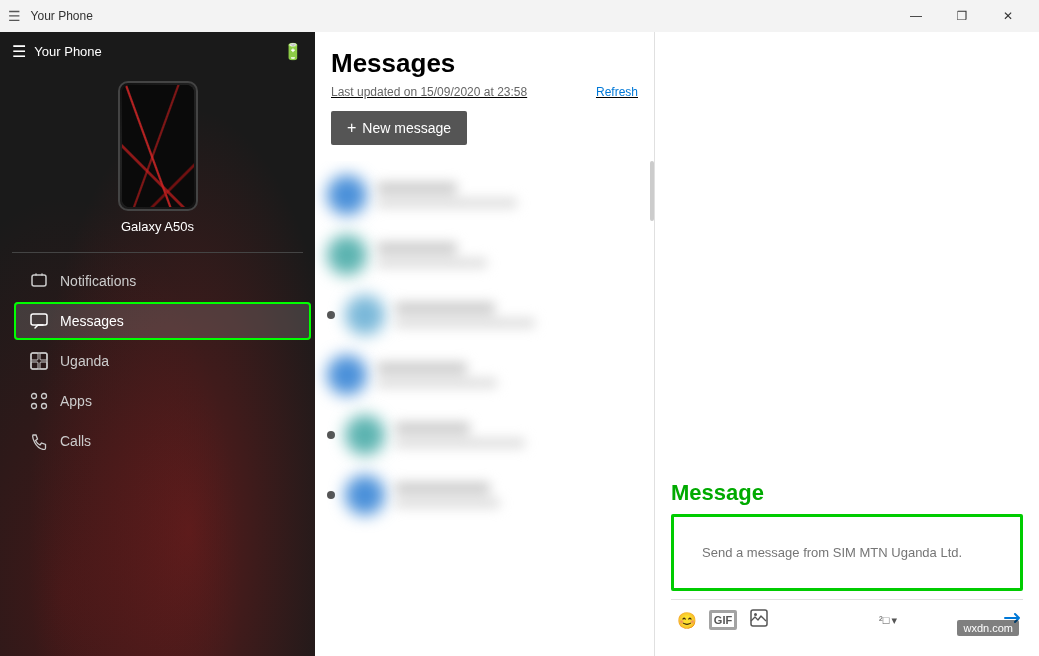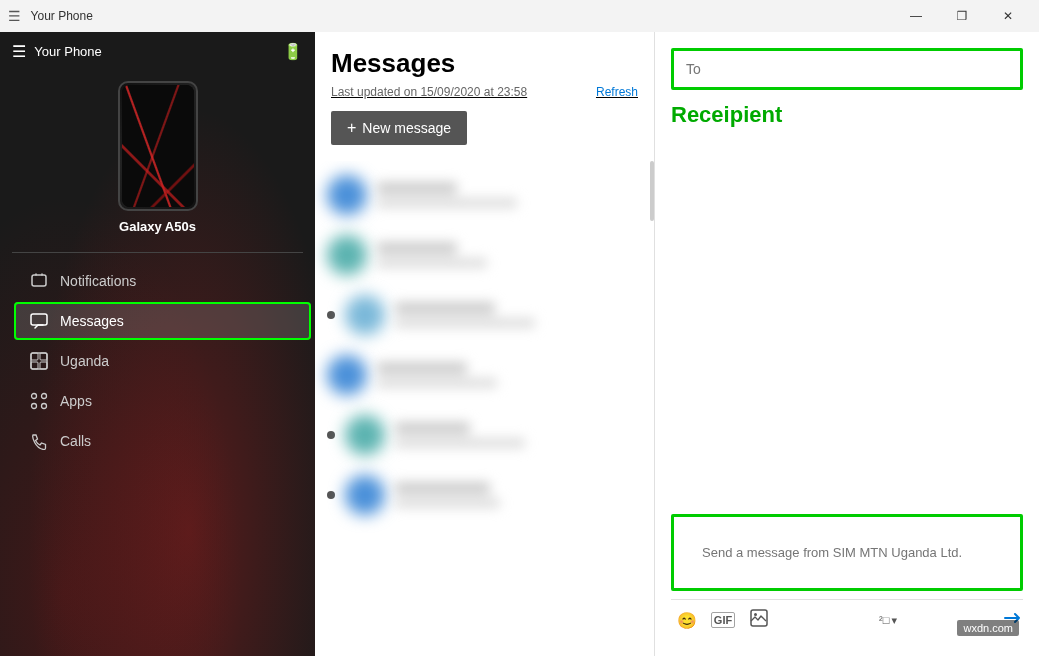--- a/index.html
+++ b/index.html
@@ -141,21 +141,21 @@
         linear-gradient(45deg, transparent 30%, rgba(200,30,30,0.7) 31%, rgba(200,30,30,0.7) 32%, transparent 33%),
         linear-gradient(-45deg, transparent 20%, rgba(180,20,20,0.6) 21%, rgba(180,20,20,0.6) 22%, transparent 23%),
         linear-gradient(70deg, transparent 40%, rgba(220,40,40,0.8) 41%, rgba(220,40,40,0.8) 42%, transparent 43%),
         linear-gradient(-70deg, transparent 50%, rgba(200,30,30,0.6) 51%, rgba(200,30,30,0.6) 52%, transparent 53%),
         #0a0a0a;
     }
     .phone-name {
       margin-top: 8px;
       color: #fff;
       font-size: 13px;
-      font-weight: 700;
+      font-weight: 400;
     }
     .sidebar-divider {
       height: 1px;
       background: #444;
       margin: 4px 12px 8px;
     }
 
     
     .nav-items {
       flex: 1;
@@ -560,39 +560,34 @@
         <div class="conv-text">
           <div class="conv-name" style="width:95px;"></div>
           <div class="conv-preview" style="width:105px;"></div>
         </div>
       </div>
       <div class="conv-scrollbar"></div>
     </div>
   </div>
 
   <div class="compose-panel">
-    <div class="recipient-section">
-      <div class="to-input-wrapper">
-        <input class="to-input" type="text" placeholder="To" style="">
-      </div>
-      <div class="recipient-label">Receipient</div>
-    </div>
 
     <div style="flex:1;"></div>
 
     <div class="message-section">
+      <div class="message-label">Message</div>
       <div class="message-input-wrapper">
         <input class="message-input" type="text" placeholder="Send a message from SIM MTN Uganda Ltd." style="">
       </div>
       <div class="compose-toolbar">
         <button class="toolbar-btn">
           <span>😊</span>
         </button>
         <button class="toolbar-btn">
-          <span style="font-size:11px;font-weight:bold;border:1px solid #a3a3a3;padding:1px 2px;border-radius:2px;">GIF</span>
+          <span style="font-size:11px;font-weight:bold;border:3px solid #a3a3a3;padding:1px 2px;border-radius:2px;">GIF</span>
         </button>
         <button class="toolbar-btn">
           <span>
             <svg width="18" height="18" viewBox="0 0 18 18" fill="none">
               <rect x="1" y="1" width="16" height="16" rx="2" stroke="#555" stroke-width="1.5" fill="none"></rect>
               <circle cx="5.5" cy="5.5" r="1.5" fill="#555"></circle>
               <path d="M1 12l4-4 3 3 3-4 5 5" stroke="#555" stroke-width="1.3" fill="none" stroke-linejoin="round"></path>
             </svg>
           </span>
         </button>

